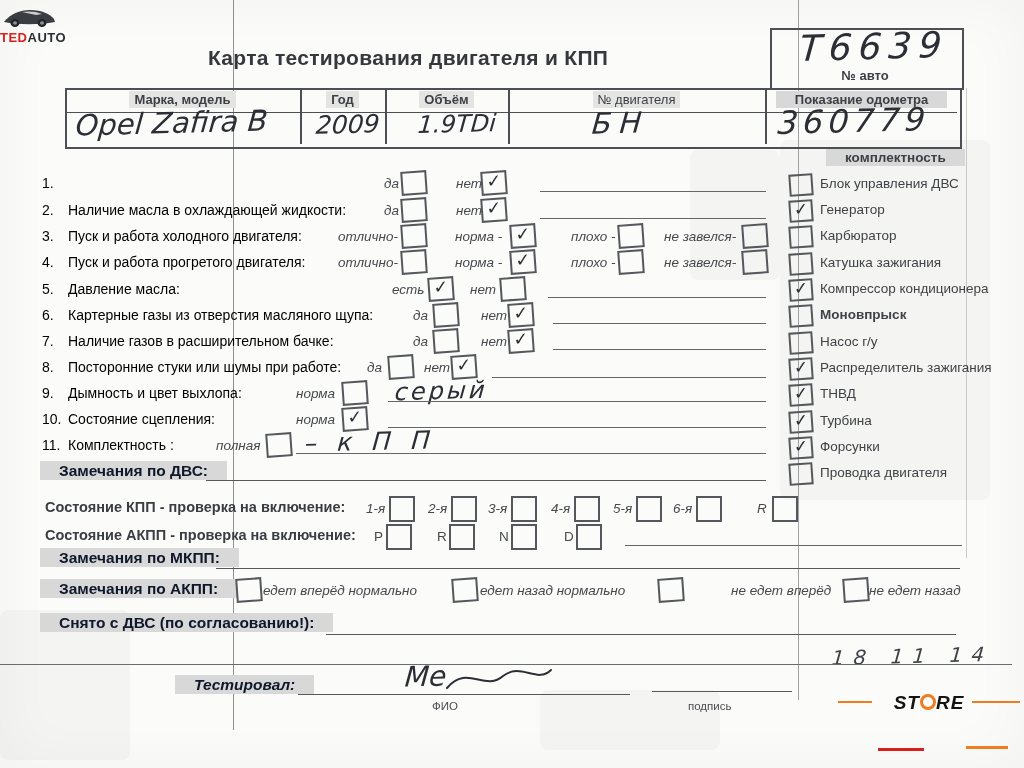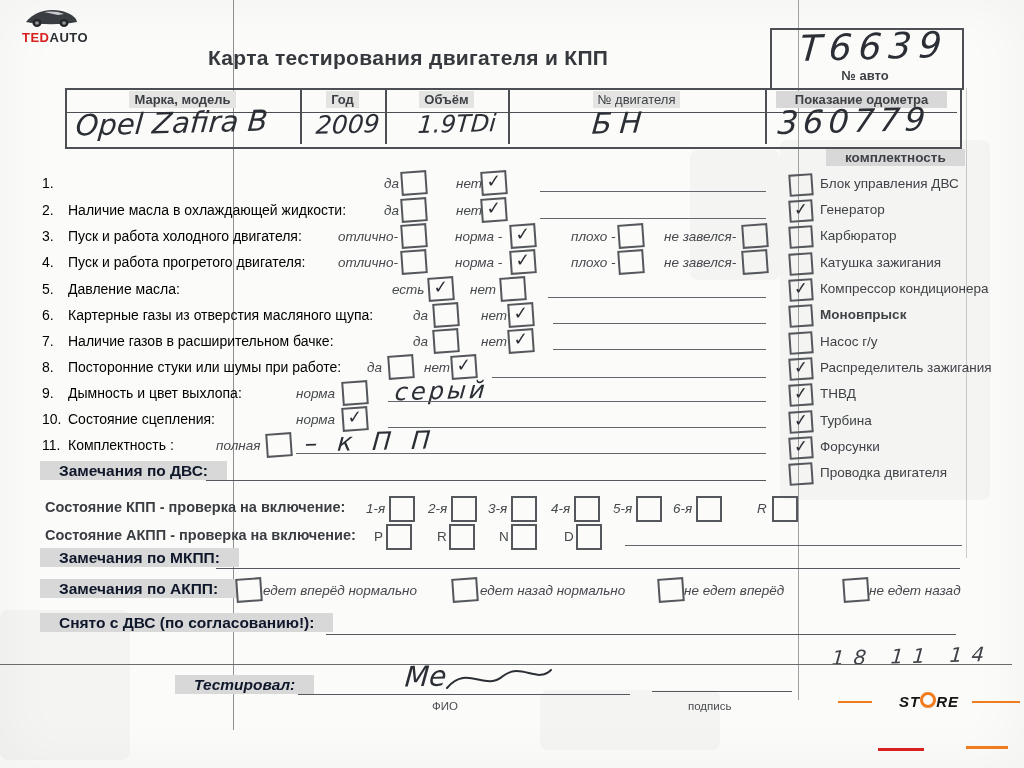--- a/index.html
+++ b/index.html
@@ -27,27 +27,27 @@
   .ln{position:absolute;height:1px;background:#63666a;}
   .chk-row{position:absolute;left:0;width:1024px;height:24px;}
   .chk-box{position:absolute;left:789px;top:-2px;width:20px;height:18px;border:2px solid #54575b;
       font-family:"DejaVu Sans",sans-serif;font-style:italic;font-size:17px;line-height:15px;
       text-align:center;color:#2b2f35;transform:rotate(-4deg);}
   .chk-lb{position:absolute;left:820px;top:0;font-size:13.5px;color:#3f4246;}
   .gear-l{position:absolute;top:2px;font-style:italic;font-size:13.5px;color:#46494d;}
   .gear-b{position:absolute;top:-3px;width:22px;height:22px;border:2px solid #54575b;}
   .small-l{font-size:11.5px;color:#4a4d51;}
   
-  .ted{position:absolute;left:22px;top:6px;text-align:right;}
+  .ted{position:absolute;left:0;top:6px;text-align:right;}
   .ted .car{display:block;}
   .ted .word{font-size:13px;font-weight:bold;letter-spacing:0.5px;}
   .ted .r{color:#d8201f;} .ted .k{color:#2b2e33;}
   .pb{position:absolute;left:838px;top:692px;width:182px;font-style:italic;}
   .pb .store-row{position:relative;text-align:center;height:18px;}
-  .pb .store{font-size:15px;font-weight:bold;color:#141414;letter-spacing:1px;}
+  .pb .store{font-size:19px;font-weight:bold;color:#141414;letter-spacing:1px;}
   .pb .o-ring{display:inline-block;width:10px;height:10px;border:3px solid #ef7c1f;border-radius:50%;
        vertical-align:-1px;}
   .pb .flank{position:absolute;top:9px;height:2px;background:#ef7c1f;}
   .pb .bigrow{font-size:33px;font-weight:bold;letter-spacing:-1px;line-height:34px;}
   .pb .parts{color:#d8201f;} .pb .bery{color:#141414;}
   .pb .ul{position:absolute;height:3px;background:#d8201f;}
 </style>
 </head>
 <body>
 
@@ -290,21 +290,21 @@
   <div class="t sec" style="left:40px;top:549px;"><span class="hl">Замечания по МКПП:</span></div>
   <div class="hrule" style="left:216px;top:568px;width:744px;"></div>
 
   <div class="q" style="top:580px;">
     <span class="qt sec" style="left:40px;"><span class="hl">Замечания по АКПП:</span></span>
     <span class="cb" style="left:236px;top:-2px;"></span>
     <span class="ol" style="left:263px;top:3px;">едет вперёд нормально</span>
     <span class="cb" style="left:452px;top:-2px;"></span>
     <span class="ol" style="left:480px;top:3px;">едет назад нормально</span>
     <span class="cb" style="left:658px;top:-2px;"></span>
-    <span class="ol" style="left:684px;top:3px;">не едет вперёд</span>
+    <span class="ol" style="left:684px;top:3px;padding-left:47px;">не едет вперёд</span>
     <span class="cb" style="left:843px;top:-2px;"></span>
     <span class="ol" style="left:869px;top:3px;">не едет назад</span>
   </div>
 
   <div class="t sec" style="left:40px;top:614px;"><span class="hl">Снято с ДВС (по согласованию!):</span></div>
   <div class="hrule" style="left:326px;top:634px;width:630px;"></div>
 
   <div class="hand" style="left:832px;top:644px;font-size:20px;letter-spacing:9px;opacity:.9;">18 11 14</div>
   <div class="hrule" style="left:0px;top:664px;width:1012px;background:#6a6d70;"></div>
 

